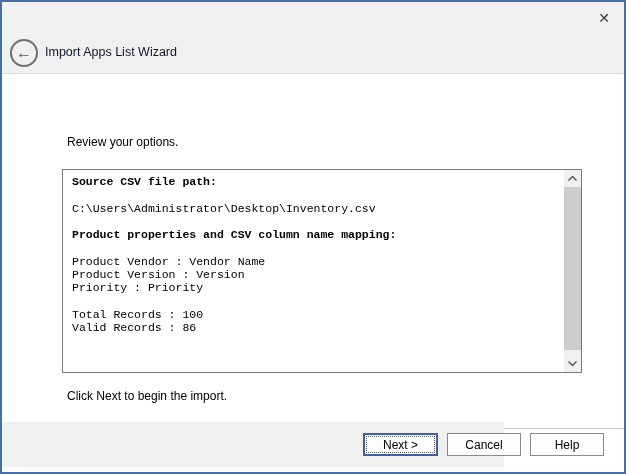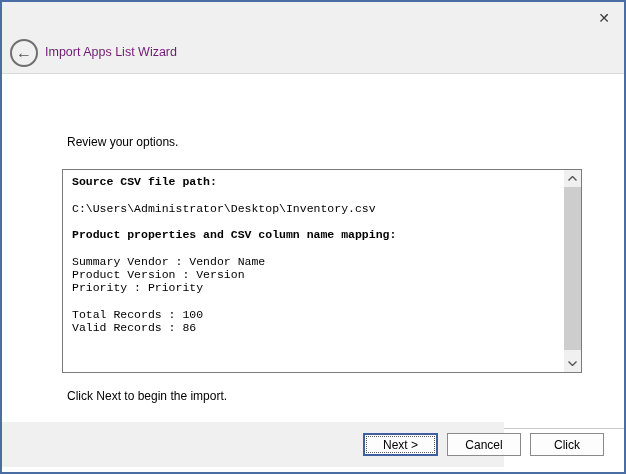--- a/index.html
+++ b/index.html
@@ -19,21 +19,21 @@
   
   .header{position:absolute; left:0; top:0; width:626px; height:74px;
     background:var(--chrome_bg); border-bottom:1px solid var(--header_divider);}
   .close-btn{position:absolute; top:5px; right:9px; width:26px; height:26px;
     display:flex; align-items:center; justify-content:center;
     font-size:14px; color:#3b3b3b; cursor:default;}
   .back-btn{position:absolute; left:10px; top:39px; width:28px; height:28px;
     border:2px solid #6f6f6f; border-radius:50%;
     display:flex; align-items:center; justify-content:center;
     color:#555; font-size:16px; line-height:1; background:transparent;}
-  .header-title{position:absolute; left:45px; top:45px; font-size:12.5px; color:#701a75;}
+  .header-title{position:absolute; left:45px; top:45px; font-size:12.5px; color:#0f172a;}
 
   
   .page-heading{position:absolute; left:38px; top:93px; font-size:17px; color:var(--heading);}
   .instruction{position:absolute; left:67px; top:135px; font-size:12px;}
   .footer-instruction{position:absolute; left:67px; top:389px; font-size:12px;text-align:center;}
 
   
   .summary-box{position:absolute; left:62px; top:169px; width:520px; height:204px;
     background:#fff; border:1px solid var(--box_border);}
   .summary-content{position:absolute; left:0; top:0; right:17px; bottom:0;
@@ -77,21 +77,21 @@
   <div class="instruction">Review your options.</div>
 
   <div class="summary-box">
     <div class="summary-content">
         <div class="box-line"><b>Source CSV file path:</b></div>
         <div class="box-line">&nbsp;</div>
         <div class="box-line">C:\Users\Administrator\Desktop\Inventory.csv</div>
         <div class="box-line">&nbsp;</div>
         <div class="box-line"><b>Product properties and CSV column name mapping:</b></div>
         <div class="box-line">&nbsp;</div>
-        <div class="box-line">Summary Vendor : Vendor Name</div>
+        <div class="box-line">Product Vendor : Vendor Name</div>
         <div class="box-line">Product Version : Version</div>
         <div class="box-line">Priority : Priority</div>
         <div class="box-line">&nbsp;</div>
         <div class="box-line">Total Records : 100</div>
         <div class="box-line">Valid Records : 86</div>
         <div class="box-line">&nbsp;</div>
       </div>
     <div class="scrollbar">
       <div class="scroll-btn up">
         <svg width="9" height="5" viewBox="0 0 9 5">
@@ -107,17 +107,17 @@
     </div>
   </div>
 
   <div class="footer-instruction">Click Next to begin the import.</div>
 
   <div class="footer-divider"></div>
 
   <div class="footer">
     <button class="btn btn-next">Next &gt;</button>
     <button class="btn btn-cancel">Cancel</button>
-    <button class="btn btn-help">Click</button>
+    <button class="btn btn-help">Help</button>
   </div>
 
   <div class="frame"></div>
 </div>
 
 </body></html>

